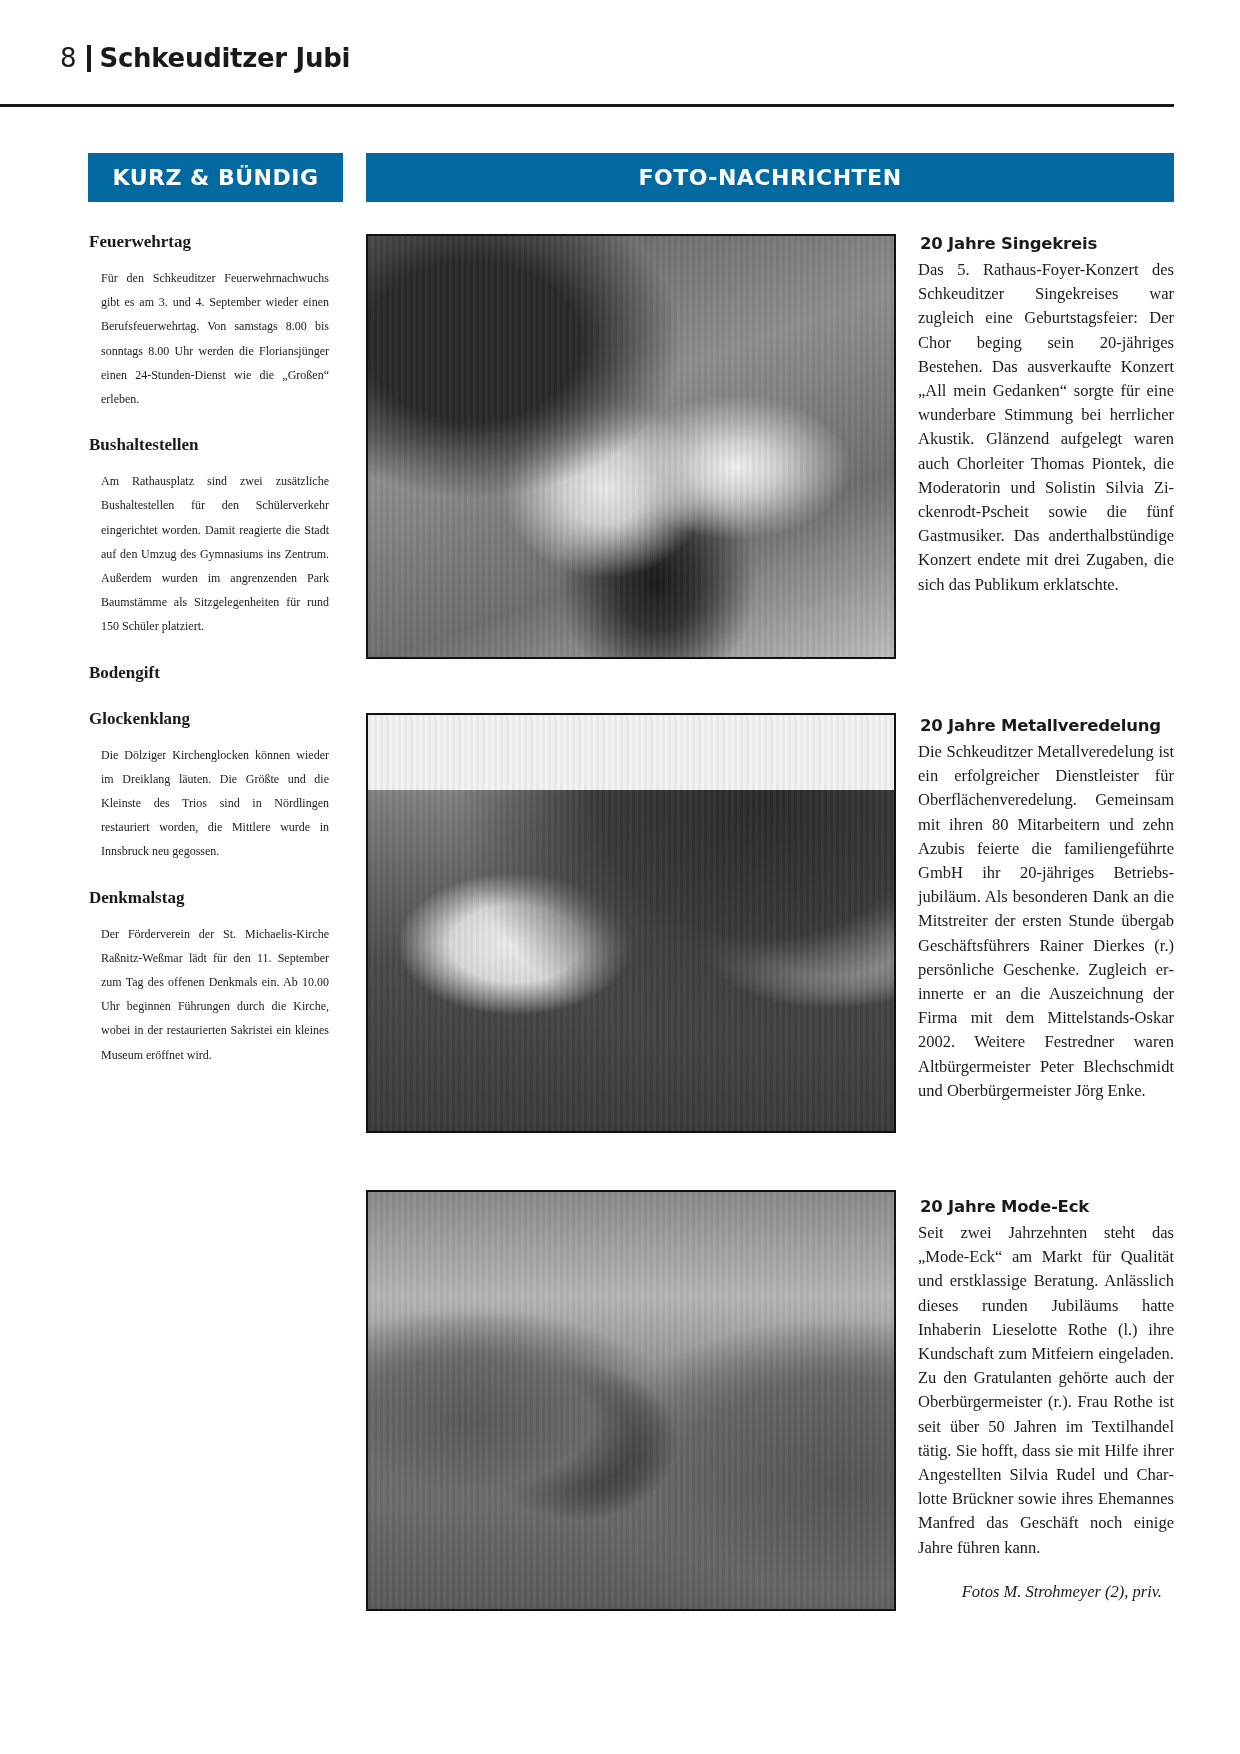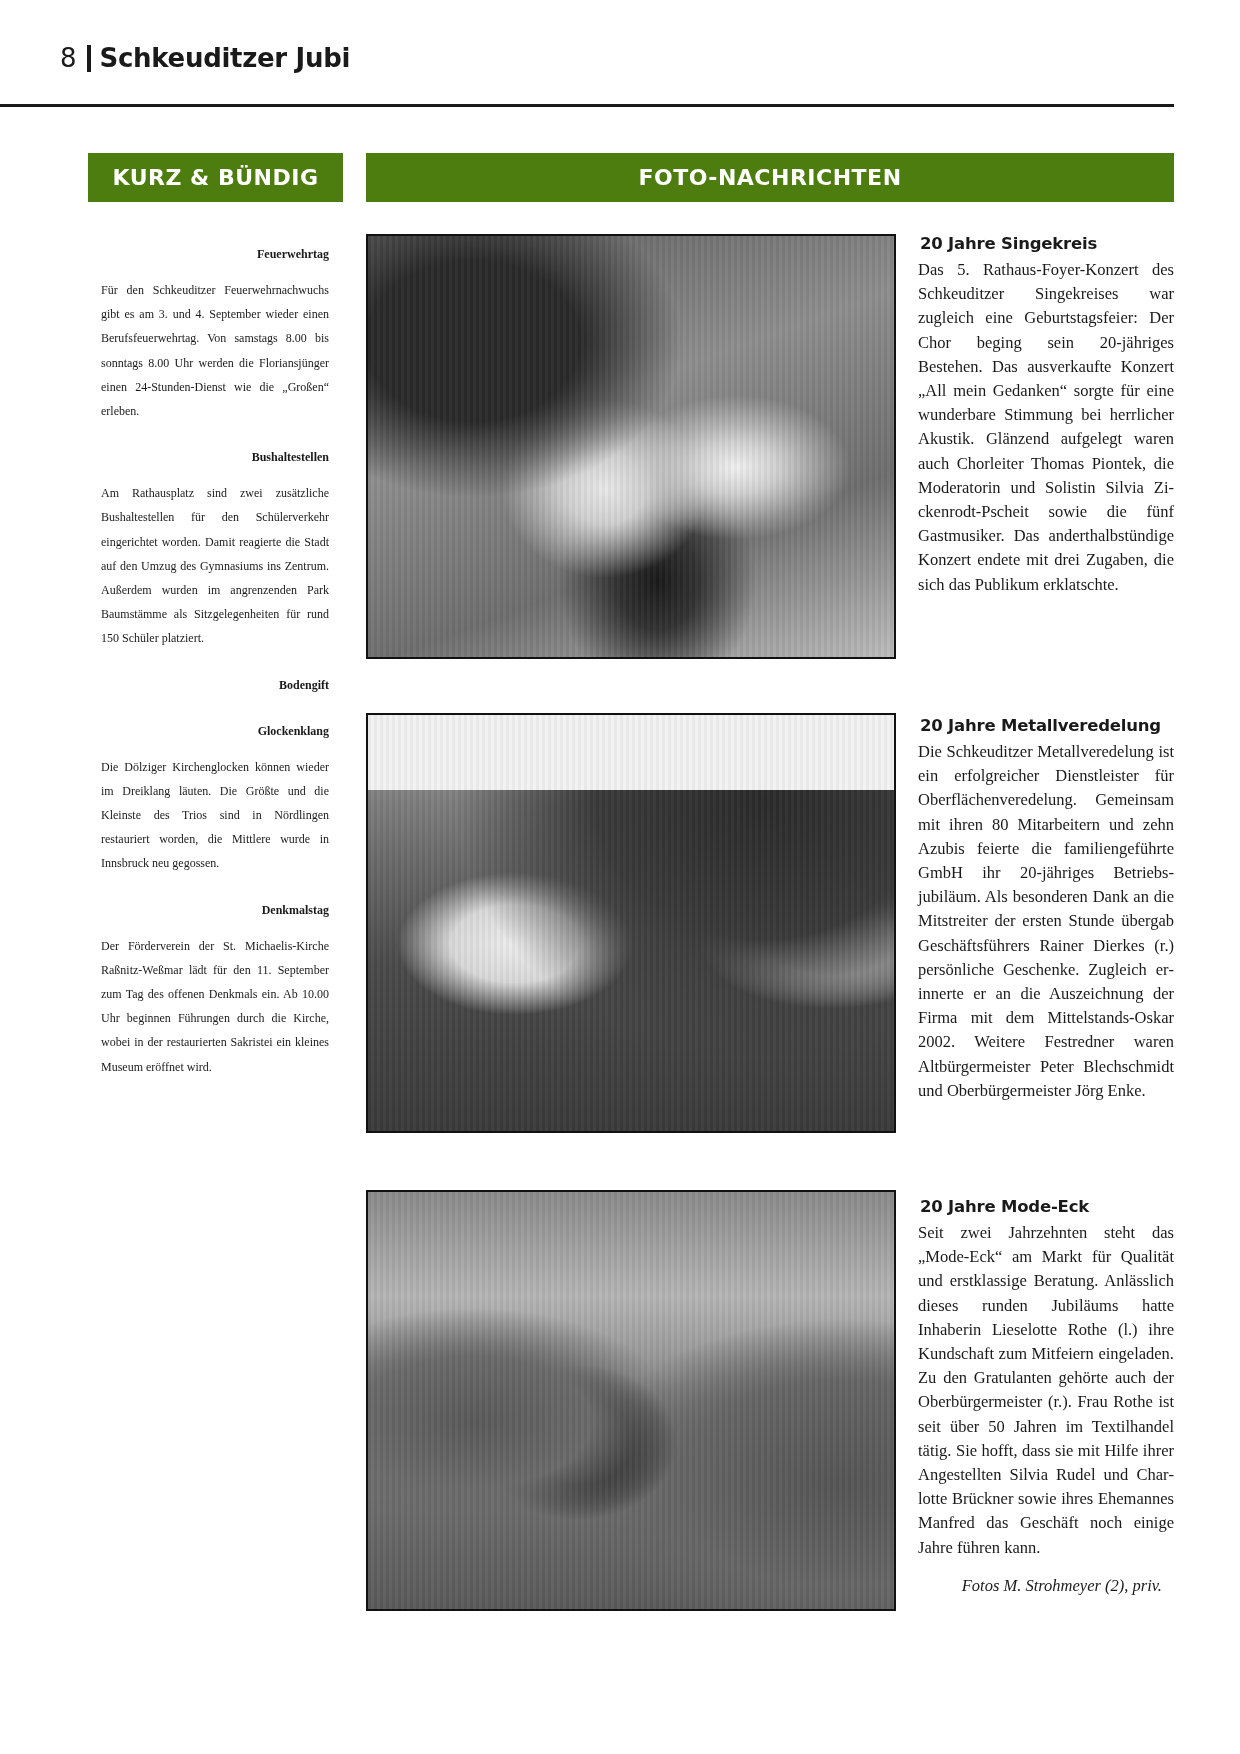--- a/index.html
+++ b/index.html
@@ -11,53 +11,52 @@
       position: absolute; left: 60px; top: 38px; height: 40px;
       display: flex; align-items: center;
       font-family: "DejaVu Sans", "Liberation Sans", sans-serif;
     }
     .page-no { font-size: 26px; font-weight: normal; color: #1a1a1a; }
     .mast-sep { display: inline-block; width: 4px; height: 27px; background: #1a1a1a; margin: 0 9px 0 10px; }
     .mast-title { font-size: 26px; font-weight: bold; letter-spacing: -0.3px; color: #1a1a1a; }
     .mast-rule { position: absolute; left: 0; top: 104px; width: 1174px; height: 3px; background: #1a1a1a; }
 
     .section-bar {
-      position: absolute; top: 153px; height: 49px; background: #4d7c0f; color: #ffffff;
+      position: absolute; top: 153px; height: 49px; background: #0369a1; color: #ffffff;
       font-family: "DejaVu Sans", "Liberation Sans", sans-serif; font-weight: bold;
       font-size: 22px; display: flex; align-items: center; justify-content: center;
       letter-spacing: 0.5px;
     }
     #bar-left { left: 88px; width: 255px; }
     #bar-right { left: 366px; width: 808px; }
 
     .col-left { position: absolute; left: 89px; top: 230px; width: 252px; }
 
     .item { margin-bottom: 22px; }
     .item h3 {
-      margin: 12px; font-size: 12px; font-weight: bold; line-height: 24px;
+      margin: 0; font-size: 17px; font-weight: bold; line-height: 24px;
       font-family: "Liberation Serif", "DejaVu Serif", serif;
-      text-align: right;
     }
     .item p {
       margin: 12px; font-size: 12px; line-height: 24.2px; text-align: justify;
       hyphens: manual;
     }
 
     .article { position: absolute; left: 918px; width: 256px; }
     .article h3 {
       margin: 2px; font-family: "DejaVu Sans", "Liberation Sans", sans-serif;
       font-weight: bold; font-size: 16.5px; line-height: 24px; letter-spacing: -0.2px;
     }
     .article p { margin: 0; font-size: 16.5px; line-height: 24.2px; text-align: justify; }
     #article-1 { top: 230px; }
     #article-2 { top: 712px; }
     #article-3 { top: 1193px; }
     .credit {
       font-style: italic; font-size: 16.5px; line-height: 24px; text-align: right;
-      margin-top: 14px; padding-right: 12px;
+      margin-top: 20px; padding-right: 12px;
     }
 
     .photo {
       position: absolute; left: 366px; width: 530px; border: 2px solid #111;
       overflow: hidden; box-sizing: border-box;
     }
     #photo-1 { top: 234px; height: 425px; background:
       radial-gradient(ellipse at 20% 25%, #2a2a2a 0%, #2a2a2a 18%, transparent 35%),
       radial-gradient(ellipse at 45% 60%, #e8e8e8 0%, #cfcfcf 10%, transparent 25%),
       radial-gradient(ellipse at 70% 55%, #f0f0f0 0%, #d0d0d0 8%, transparent 22%),

